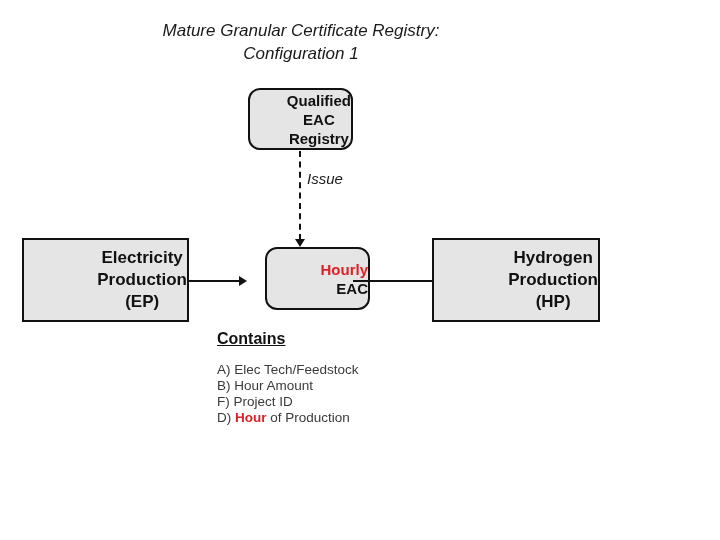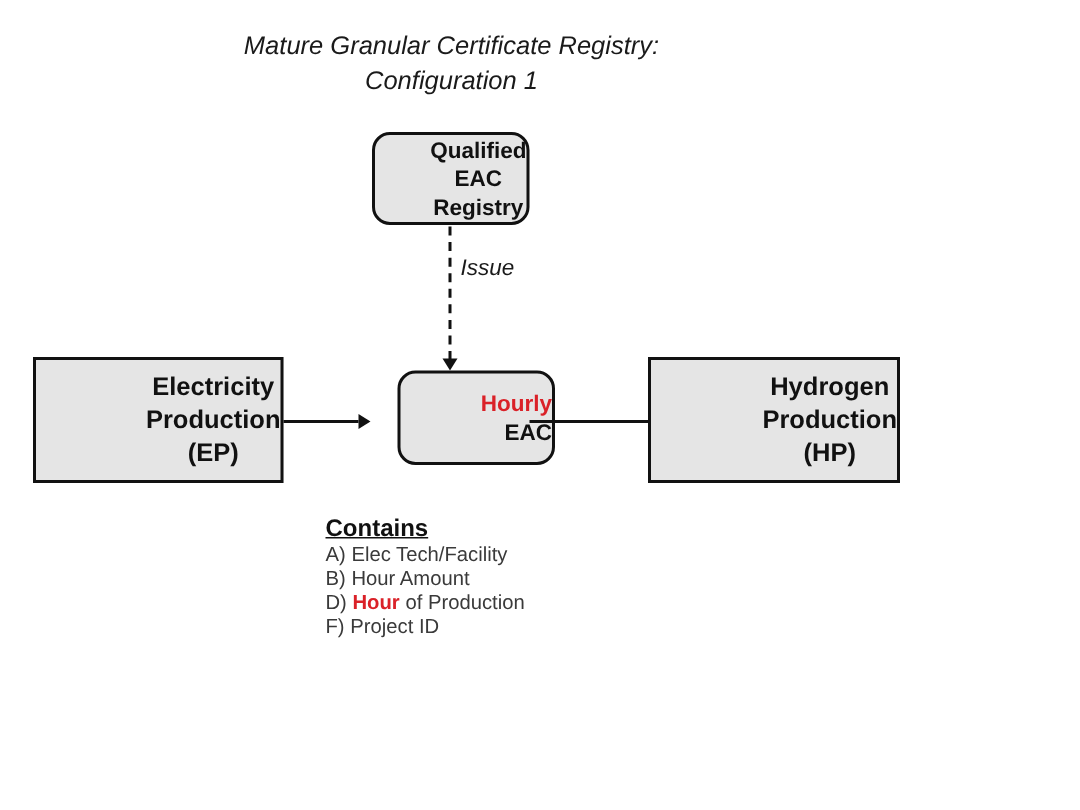--- a/index.html
+++ b/index.html
@@ -92,21 +92,21 @@
     border-top: 5px solid transparent;
     border-bottom: 5px solid transparent;
     border-left: 8px solid var(--line, #111);
   }
   .a1 { left: 239px; }
   .a2 { left: 435px; }
 
   
   .contains-heading {
     position: absolute;
-    left: 217px; top: 344px;
+    left: 217px; top: 330px;
     font-size: 16px;
     font-weight: bold;
     text-decoration: underline;
     color: #111;
   }
   .contains-list {
     position: absolute;
     left: 217px; top: 362px;
     font-size: 13.5px;
     line-height: 16px;
@@ -154,19 +154,19 @@
 
   <div class="node hp">
     <span class="pre">Hydrogen
 Production
 (HP)</span>
   </div>
 
   <div class="contains-heading">Contains</div>
 
   <div class="contains-list">
-    <div class="li">A) Elec Tech/Facility</div>
+    <div class="li">A) Elec Tech/Feedstock</div>
     <div class="li">B) Hour Amount</div>
+    <div class="li">F) Project ID</div>
     <div class="li"><span>D) </span><span class="red-bold">Hour</span><span> of Production</span></div>
-    <div class="li">F) Project ID</div>
   </div>
 
 </div>
 
 </body></html>

